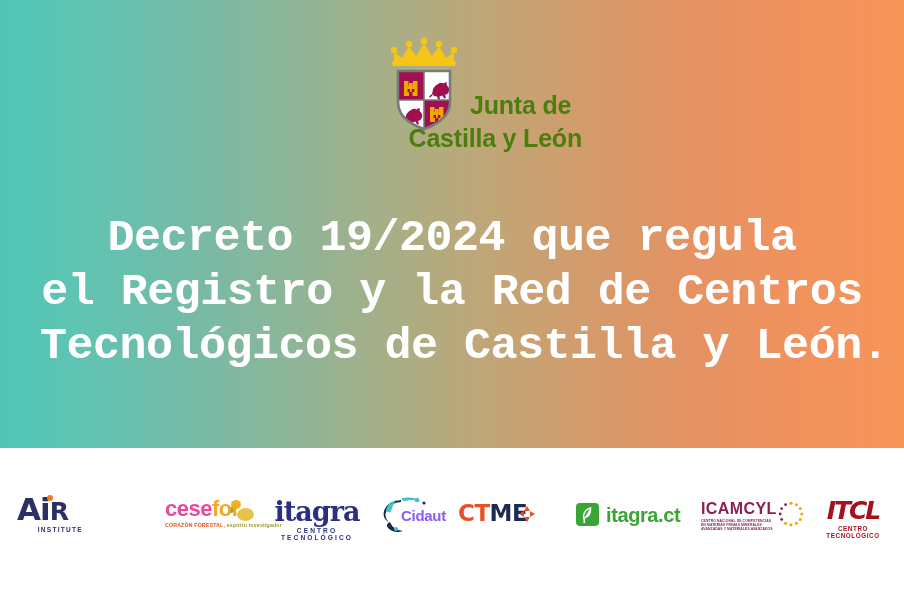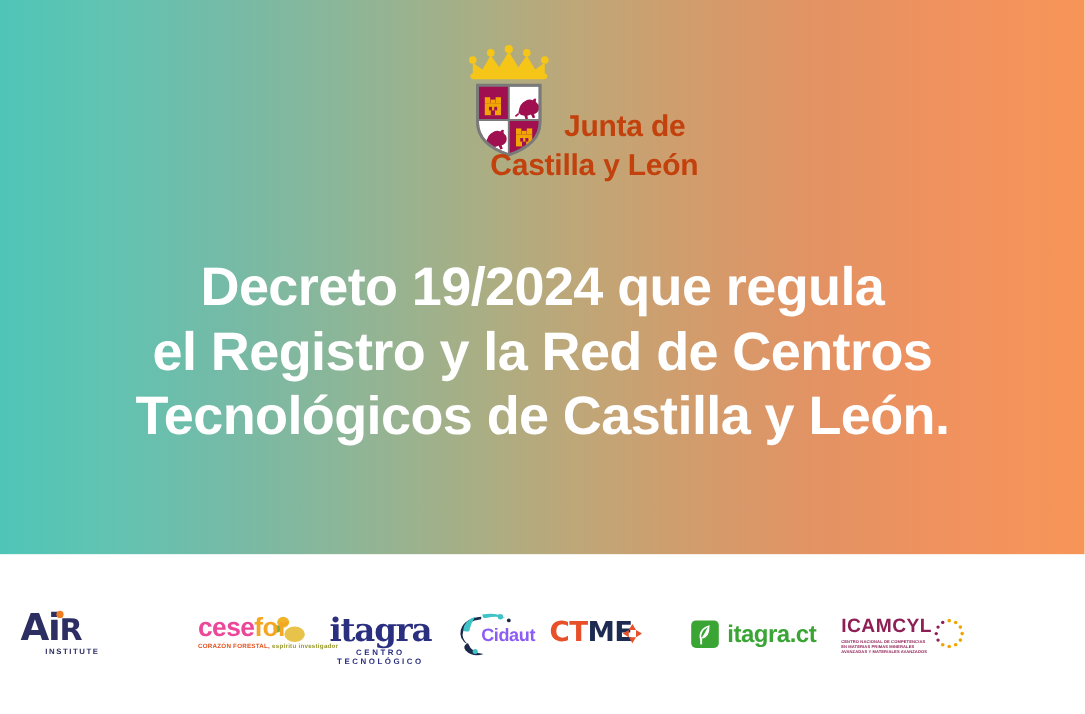--- a/index.html
+++ b/index.html
@@ -50,21 +50,21 @@
     top: 0px;
     width: 84px;
     height: 100px;
   }
   .jcyl-text {
     position: absolute;
     left: 0px;
     top: 0px;
     width: 200px;
     height: 124px;
-    color: #c2410c;
+    color: #4d7c0f;
     font-weight: bold;
     font-size: 25px;
     line-height: 30px;
     letter-spacing: -0.2px;
   }
   .jcyl-line1 {
     position: absolute;
     left: 88px;
     top: 58px;
     white-space: nowrap;
@@ -83,26 +83,26 @@
     left: 40px;
     top: 212px;
     width: 824px;
     text-align: center;
     color: #ffffff;
     font-size: 45px;
     font-weight: bold;
     line-height: 54px;
     letter-spacing: -0.5px;
   }
-  .headline .ln { display: block; white-space: nowrap; }
+  .headline .ln { display: block; white-space: nowrap; font-family: Liberation Mono, monospace; }
   
   .logos {
     position: absolute;
     left: 0;
-    top: 462px;
+    top: 448px;
     width: 904px;
     height: 110px;
     background: #ffffff;
   }
   .logo {
     position: absolute;
     top: 0;
     height: 133px;
     display: flex;
     align-items: center;
@@ -465,15 +465,21 @@
           <g fill="#8e1f55">
             <circle cx="4.7" cy="19.4" r="1.4"></circle>
             <circle cx="3.2" cy="14" r="1.4"></circle>
             <circle cx="4.7" cy="8.6" r="1.4"></circle>
             <circle cx="8.6" cy="4.7" r="1.4"></circle>
           </g>
         </svg>
       </div>
     </div>
 
+    <div class="logo" style="left:812px; width:82px;">
+      <div class="itcl-wrap">
+        <div class="itcl-main">ITCL</div>
+        <div class="itcl-sub">CENTRO TECNOLÓGICO</div>
+      </div>
+    </div>
 
   </div>
 </div>
 
 </body></html>

